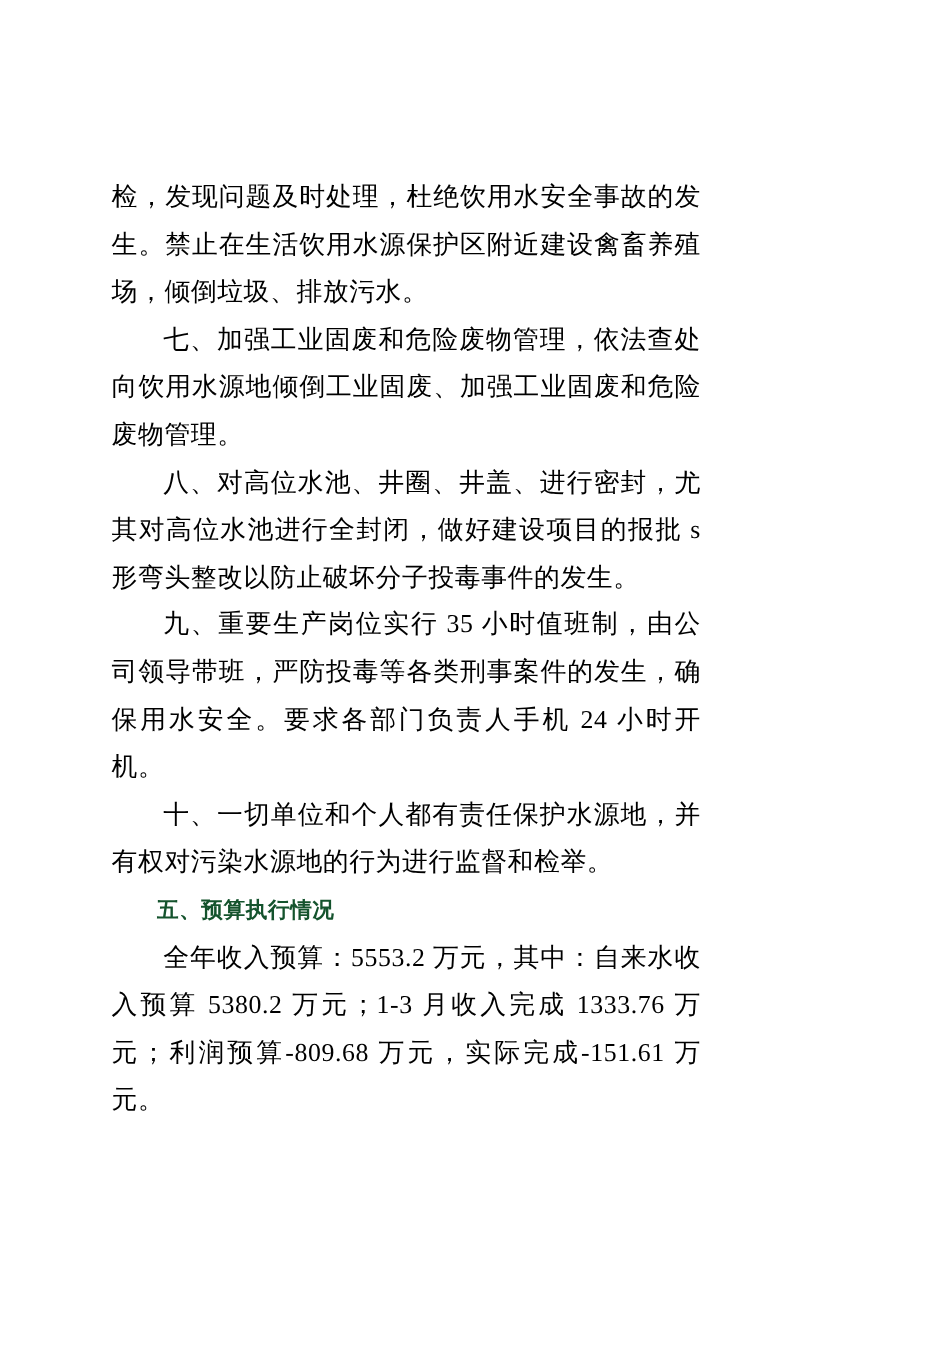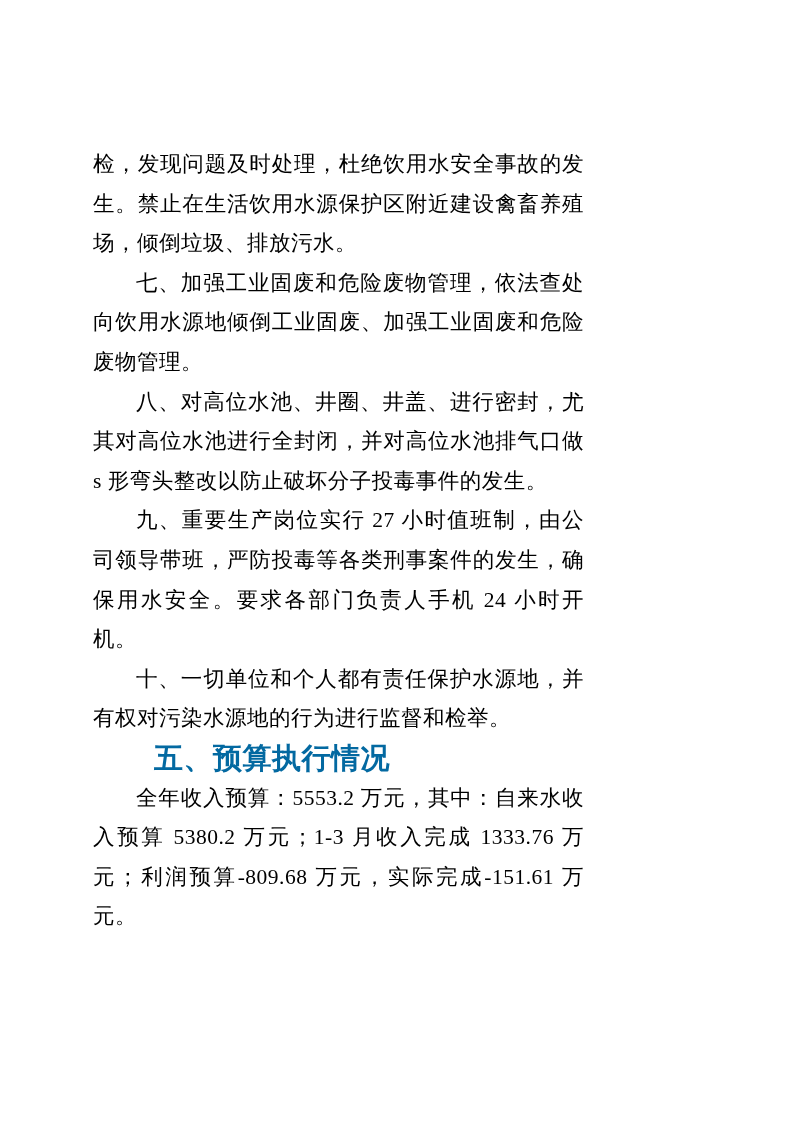--- a/index.html
+++ b/index.html
@@ -27,39 +27,39 @@
     text-indent: 2em;
     color: #000000;
     letter-spacing: 0.5px;
   }
   .body-text.no-indent {
     text-indent: 0;
   }
   .section-heading {
     margin: 0;
     font-family: "Liberation Sans", "DejaVu Sans", sans-serif;
-    font-size: 29px;
+    font-size: 18px;
     font-weight: bold;
     line-height: 39.6px;
     text-indent: 2.1em;
-    color: #0369a1;
+    color: #14532d;
     letter-spacing: 0.5px;
   }
 </style>
 </head>
 <body>
 
 <div class="page">
   <p class="body-text no-indent">检，发现问题及时处理，杜绝饮用水安全事故的发生。禁止在生活饮用水源保护区附近建设禽畜养殖场，倾倒垃圾、排放污水。</p>
 
 
   <p class="body-text">七、加强工业固废和危险废物管理，依法查处向饮用水源地倾倒工业固废、加强工业固废和危险废物管理。</p>
 
-  <p class="body-text">八、对高位水池、井圈、井盖、进行密封，尤其对高位水池进行全封闭，并对高位水池排气口做 s 形弯头整改以防止破坏分子投毒事件的发生。</p>
+  <p class="body-text">八、对高位水池、井圈、井盖、进行密封，尤其对高位水池进行全封闭，做好建设项目的报批 s 形弯头整改以防止破坏分子投毒事件的发生。</p>
 
-  <p class="body-text">九、重要生产岗位实行 27 小时值班制，由公司领导带班，严防投毒等各类刑事案件的发生，确保用水安全。要求各部门负责人手机 24 小时开机。</p>
+  <p class="body-text">九、重要生产岗位实行 35 小时值班制，由公司领导带班，严防投毒等各类刑事案件的发生，确保用水安全。要求各部门负责人手机 24 小时开机。</p>
 
   <p class="body-text">十、一切单位和个人都有责任保护水源地，并有权对污染水源地的行为进行监督和检举。</p>
 
   <h2 class="section-heading">五、预算执行情况</h2>
 
   <p class="body-text">全年收入预算：5553.2 万元，其中：自来水收入预算 5380.2 万元；1-3 月收入完成 1333.76 万元；利润预算-809.68 万元，实际完成-151.61 万元。</p>
 </div>
 
 </body></html>

